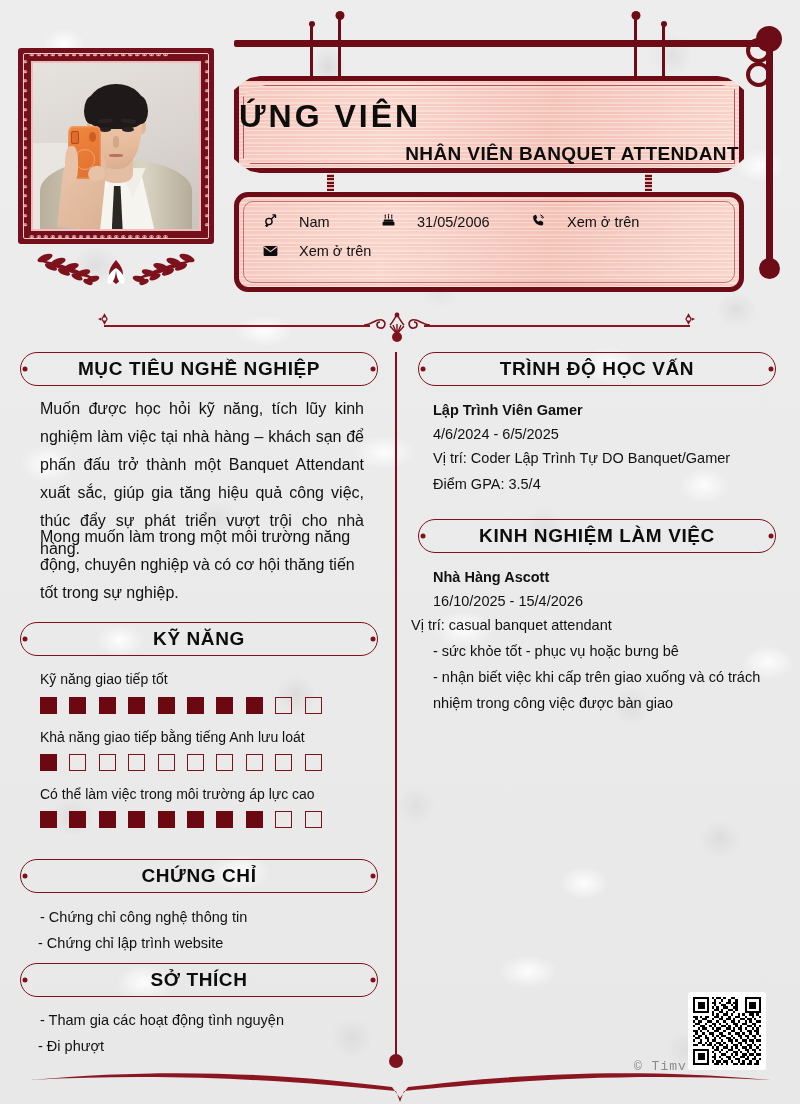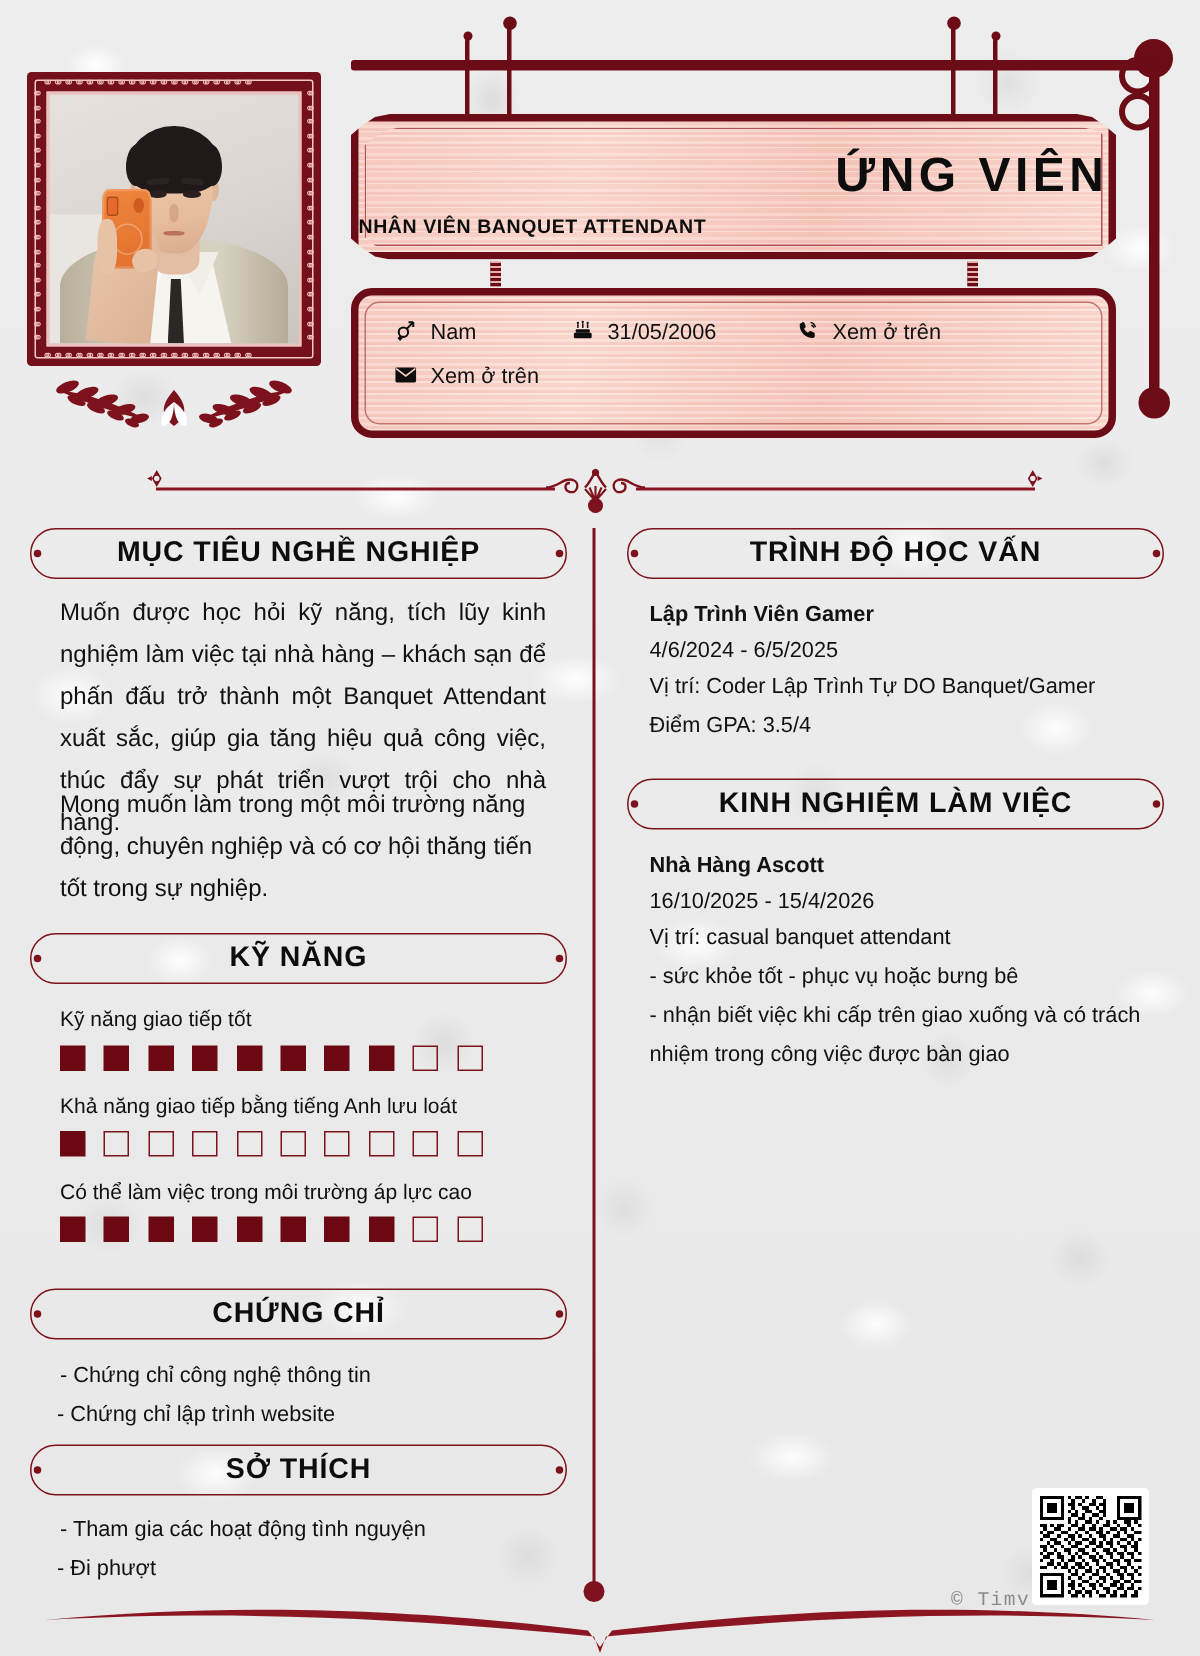--- a/index.html
+++ b/index.html
@@ -235,29 +235,28 @@
     border: 1.5px solid #b5535a;
     box-sizing: border-box;
     clip-path: polygon(
       0 12px, 6px 7px, 14px 2px, 23px 0,
       479px 0, 488px 2px, 496px 7px, 502px 12px,
       502px 73px, 496px 78px, 488px 83px, 479px 85px,
       23px 85px, 14px 83px, 6px 78px, 0 73px);
   }
   #candidate-title {
     position: absolute; left: 0; right: 0; top: 17px;
-    text-align: right;
+    text-align: left;
     font-size: 32px; font-weight: bold; letter-spacing: 3px;
     color: #0d0d0d;
-    padding-left: 20px;
   }
   #candidate-subtitle {
     position: absolute; left: 0; right: 0; top: 62px;
-    text-align: left;
-    font-size: 13px; font-weight: bold; letter-spacing: .4px;
+    text-align: right;
+    font-size: 19px; font-weight: bold; letter-spacing: .4px;
     color: #0d0d0d;
   }
 
   
   .connector {
     width: 7px; height: 17px; background: #6b0c16;
     background-image: repeating-linear-gradient(0deg, #6b0c16 0 2px, #e5b3ab 2px 3.5px);
   }
 
   #contact-plaque {
@@ -267,21 +266,21 @@
     box-sizing: border-box;
   }
   #contact-plaque-inner {
     position: absolute; inset: 4px;
     border: 1.5px solid #c2746f;
     border-radius: 10px;
     box-sizing: border-box;
   }
   .contact-item {
     position: absolute;
-    display: flex; align-items: center; gap: 8px;
+    display: flex; align-items: center; gap: 20px;
     font-size: 14.5px; color: #111;
     white-space: nowrap;
   }
   .c-ic { width: 18px; text-align: center; font-size: 15px; line-height: 1; color: #0d0d0d; display:inline-block; }
 
   
   .hdivider { height: 2px; background: #8b1622; }
   .orn-diamond {
     position: absolute; top: 50%; transform: translateY(-50%);
     width: 13px; height: 13px;
@@ -637,21 +636,21 @@
 <div class="r-line" style="left:433px; top:471px;">Điểm GPA: 3.5/4</div>
 
 <div class="pill-wrap" style="left:418px; top:519px; width:358px;">
   <div class="pill-box"></div>
   <div class="pill-notch left"></div>
   <div class="pill-notch right"></div>
   <div class="pill-title">KINH NGHIỆM LÀM VIỆC</div>
 </div>
 <div class="r-line bold" style="left:433px; top:564px;">Nhà Hàng Ascott</div>
 <div class="r-line" style="left:433px; top:588px;">16/10/2025 - 15/4/2026</div>
-<div class="r-line" style="left:433px; top:612px;">Vị trí: casual banquet attendant</div>
+<div class="r-line" style="left:411px; top:612px;">Vị trí: casual banquet attendant</div>
 <div class="r-line" style="left:433px; top:638px;">- sức khỏe tốt - phục vụ hoặc bưng bê</div>
 <div class="r-line" style="left:433px; top:664px; width:330px; line-height:26px;">- nhận biết việc khi cấp trên giao xuống và có trách nhiệm trong công việc được bàn giao</div>
 
 <div id="copyright" class="abs">© Timv</div>
 
 <div id="qr-code" class="abs">
   <svg viewBox="0 0 29 29" width="68" height="68" shape-rendering="crispEdges">
     <rect width="29" height="29" fill="#fff"></rect>
     <g fill="#000">
       <path d="M0 0h7v1H0z M0 1h1v1H0z M6 1h1v1H6z M0 2h1v1H0z M2 2h3v1H2z M6 2h1v1H6z M0 3h1v1H0z M2 3h3v1H2z M6 3h1v1H6z M0 4h1v1H0z M2 4h3v1H2z M6 4h1v1H6z M0 5h1v1H0z M6 5h1v1H6z M0 6h7v1H0z"></path>

